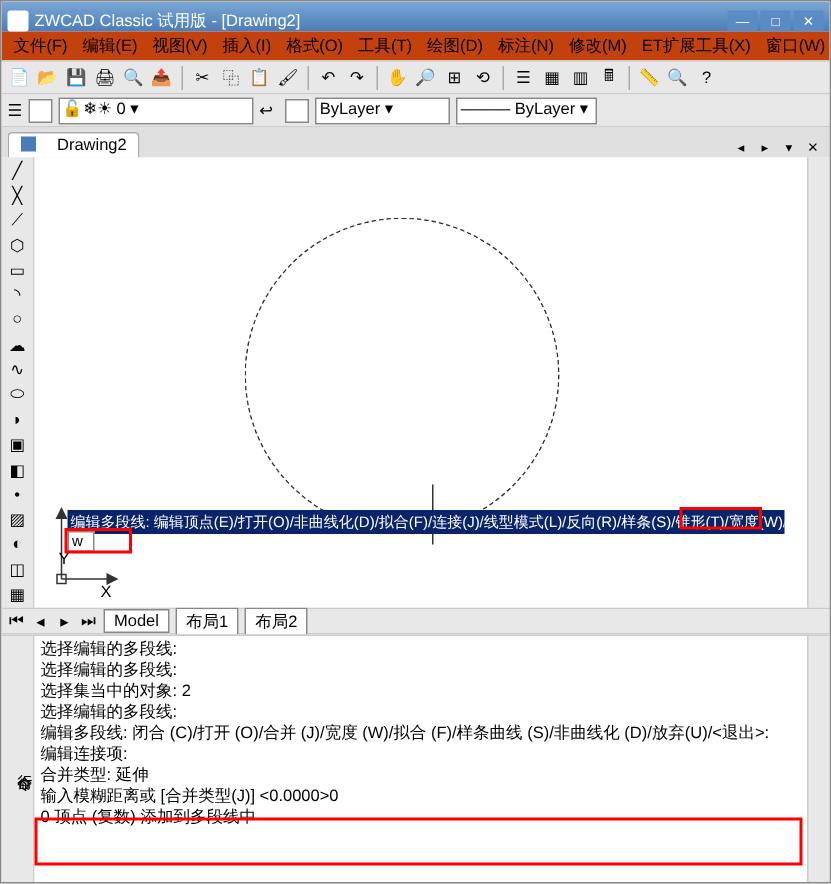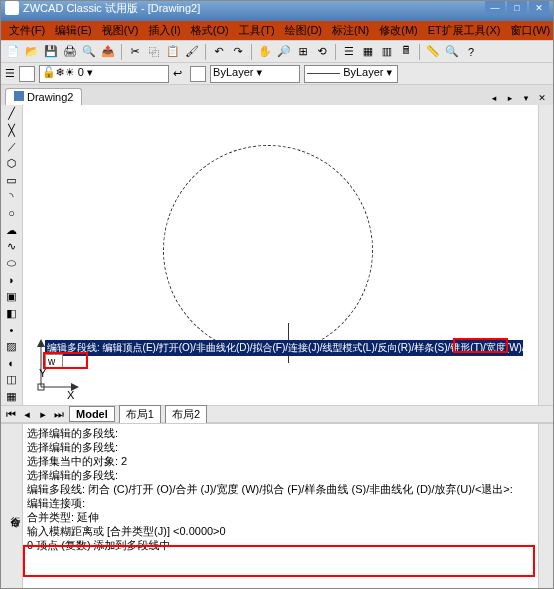--- a/index.html
+++ b/index.html
@@ -1,31 +1,31 @@
 <!DOCTYPE html>
 <html><head>
 <meta charset="utf-8">
 <style>
 *{margin:0;padding:0;box-sizing:border-box;font-family:"Microsoft YaHei",SimSun,sans-serif;font-size:11px}
 body{background:#fff;width:554px;height:589px;overflow:hidden;border:1px solid #888}
-.titlebar{height:20px;background:linear-gradient(#7ba8d4,#4a7cb8);color:#fff;display:flex;align-items:flex-start;padding:0 4px}
+.titlebar{height:20px;background:linear-gradient(#7ba8d4,#4a7cb8);color:#fff;display:flex;align-items:flex-end;padding:0 4px}
 .titlebar .icon{width:14px;height:14px;background:#fff;margin-right:4px;border-radius:2px}
 .titlebar .title{flex:1;font-size:11px}
 .titlebar .winbtns{display:flex;gap:2px}
 .titlebar .winbtns span{width:20px;height:14px;background:#5a8bc4;display:flex;align-items:center;justify-content:center;cursor:pointer;font-size:9px}
 .menubar{height:20px;background:#c2410c;display:flex;align-items:center;padding:0 4px;gap:2px;border-bottom:1px solid #ccc}
 .menubar span{padding:2px 4px;cursor:pointer;white-space:nowrap;font-size:11px}
 .toolbar{height:22px;background:#e8e8e8;display:flex;align-items:center;padding:0 4px;gap:3px;border-bottom:1px solid #ccc}
 .toolbar .tb{width:16px;height:16px;display:flex;align-items:center;justify-content:center;cursor:pointer;border:1px solid transparent}
 .toolbar .sep{width:1px;height:16px;background:#aaa;margin:0 2px}
 .proprow{height:22px;background:#e8e8e8;display:flex;align-items:center;padding:0 4px;gap:4px;border-bottom:1px solid #ccc}
 .proprow .swatch{width:16px;height:16px;border:1px solid #888}
 .proprow select,.proprow .sel{height:18px;border:1px solid #888;background:#fff;padding:0 2px;font-size:11px}
 .tabrow{height:20px;background:#e0e0e0;display:flex;align-items:flex-end;padding:0 4px;gap:2px}
-.tab{padding:2px 8px;background:#fff;border:1px solid #aaa;border-bottom:none;border-radius:3px 3px 0 0;font-size:11px;display:flex;align-items:flex-start;gap:3px}
+.tab{padding:2px 8px;background:#fff;border:1px solid #aaa;border-bottom:none;border-radius:3px 3px 0 0;font-size:11px;display:flex;align-items:flex-start;gap:14px}
 .tab .ticon{width:10px;height:10px;background:#4a7cb8}
 .docctl{margin-left:auto;display:flex;gap:2px}
 .docctl span{width:14px;height:14px;cursor:pointer;display:flex;align-items:center;justify-content:center;font-size:9px}
 .workarea{display:flex;height:300px;position:relative}
 .lefttools{width:22px;background:#e8e8e8;display:flex;flex-direction:column;align-items:center;padding:2px 0;gap:3px;border-right:1px solid #ccc}
 .lefttools .lt{width:16px;height:16px;cursor:pointer;display:flex;align-items:center;justify-content:center}
 .canvas{flex:1;background:#fff;position:relative;overflow:hidden}
 .circle{position:absolute;left:140px;top:40px;width:210px;height:210px;border:1px dashed #333;border-radius:50%}
 .crosshair{position:absolute;left:245px;top:218px;width:40px;height:40px}
 .crosshair:before{content:"";position:absolute;left:0;top:20px;width:40px;height:1px;background:#333}
@@ -173,21 +173,21 @@
     </div>
   </div>
   <div class="rsb"></div>
 </div>
 
 <div class="modelrow">
   <span class="nav">⏮</span>
   <span class="nav">◂</span>
   <span class="nav">▸</span>
   <span class="nav">⏭</span>
-  <span class="mtab" style="font-weight:bold">Model</span>
+  <span class="mtab" style="font-weight:normal">Model</span>
   <span class="mtab">布局1</span>
   <span class="mtab">布局2</span>
 </div>
 
 <div class="cmdwin">
   <div class="cmdleft">命令行</div>
   <div class="cmdtext">
     <div>选择编辑的多段线:</div>
     <div>选择编辑的多段线:</div>
       <div>选择集当中的对象: 2</div>

